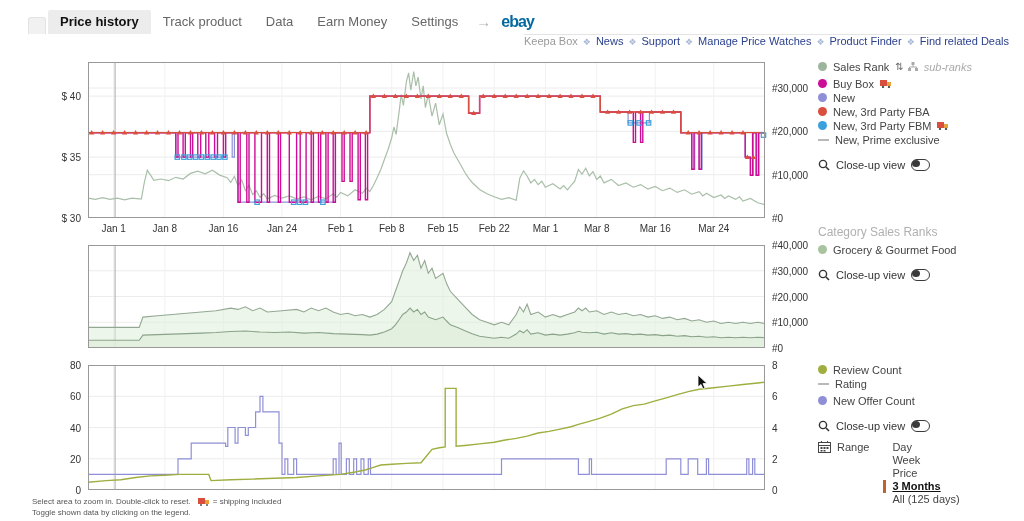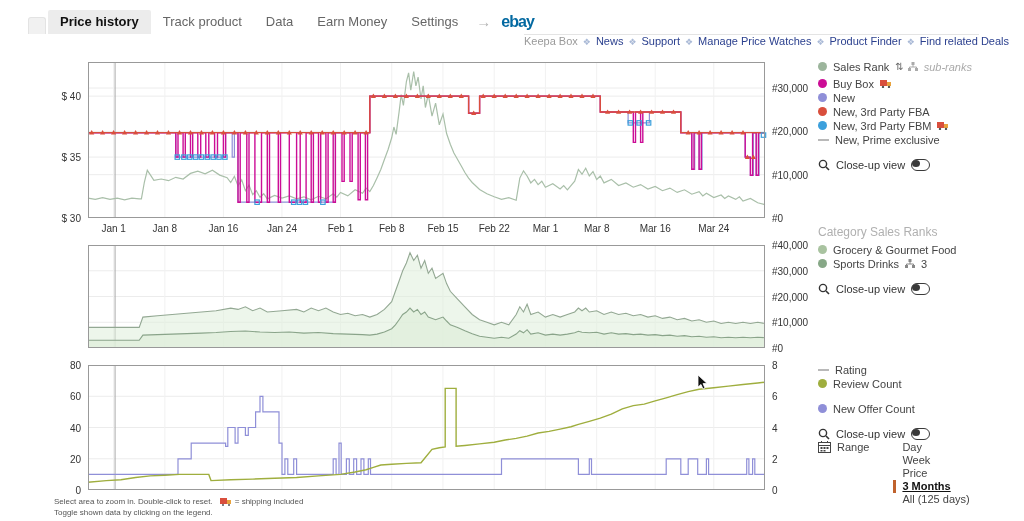--- a/index.html
+++ b/index.html
@@ -26,25 +26,25 @@
   .lrow{display:flex;align-items:center;gap:6px;height:13px;margin-bottom:1px;cursor:pointer;}
   .dot{width:9px;height:9px;border-radius:50%;flex:0 0 9px;}
   .dash{width:11px;height:2px;background:#b9b9b9;flex:0 0 11px;}
   .subranks{color:#aaa;font-style:italic;}
   .sorticon{color:#666;font-size:10px;letter-spacing:-2px;}
   .leghead{color:#b0b0b0;font-size:12px;margin-bottom:4px;}
   .closeup{display:flex;align-items:center;gap:6px;margin-top:12px;height:14px;cursor:pointer;color:#333;}
   .toggle{width:17px;height:10px;border:1.5px solid #3a3a3a;border-radius:6px;position:relative;background:#fff;}
   .toggle::after{content:"";position:absolute;left:0px;top:0px;width:8px;height:7px;border-radius:50%;background:#3a3a3a;}
   
-  #range-block{display:flex;gap:24px;margin-top:0;}
+  #range-block{display:flex;gap:14px;margin-top:8px;}
   .range-opt{height:13px;line-height:13px;color:#444;cursor:pointer;padding-left:6px;border-left:3px solid transparent;}
   .range-opt.sel{font-weight:700;color:#111;border-left:3px solid #c0622d;text-decoration:underline;}
   
-  #footer{position:absolute;left:54px;top:496px;font-size:8px;color:#555;line-height:11px;}
+  #footer{position:absolute;left:32px;top:496px;font-size:8px;color:#555;line-height:11px;}
   #footer .frow{display:flex;align-items:center;gap:3px;}
   .cursor{position:absolute;left:697px;top:375px;}
 </style>
 </head>
 <body>
 
 <div id="app">
 
   <div id="tabbar">
     <div class="stub"></div>
@@ -301,51 +301,40 @@
       <span class="toggle"></span>
     </div>
   </div>
 
   <div class="leg" style="top:225px;">
     <div class="leghead">Category Sales Ranks</div>
     <div class="lrow">
       <span class="dot" style="background:#a9c3a0"></span>
       <span>Grocery &amp; Gourmet Food</span>
     </div>
-    <div class="lrow">
-      <span class="dot" style="background:#87a887"></span>
-      <span>Sports Drinks</span>
-      <svg width="10" height="9">
-          <rect x="3.5" y="0" width="3" height="3" fill="#888"></rect>
-          <rect x="0" y="6" width="3" height="3" fill="#888"></rect>
-          <rect x="7" y="6" width="3" height="3" fill="#888"></rect>
-          <path d="M5 3v2M1.5 6V5h7v1" stroke="#888" fill="none" stroke-width="1"></path>
-        </svg>
-      <span>3</span>
-    </div>
     <div class="closeup">
       <svg width="12" height="12">
           <circle cx="5" cy="5" r="3.6" fill="none" stroke="#333" stroke-width="1.4"></circle>
           <line x1="8" y1="8" x2="11" y2="11" stroke="#333" stroke-width="1.6"></line>
         </svg>
       <span>Close-up view</span>
       <span class="toggle"></span>
     </div>
   </div>
 
   <div class="leg" style="top:363px;">
     <div class="lrow">
+      <span class="dot" style="background:#9fae3e"></span>
+      <span>Review Count</span>
+    </div>
+    <div class="lrow">
       <span class="dash"></span>
       <span>Rating</span>
     </div>
-    <div class="lrow">
-      <span class="dot" style="background:#9fae3e"></span>
-      <span>Review Count</span>
-    </div>
-    <div class="lrow" style="margin-top:12px;">
+    <div class="lrow" style="margin-top:4px;">
       <span class="dot" style="background:#8f8fd8"></span>
       <span>New Offer Count</span>
     </div>
     <div class="closeup">
       <svg width="12" height="12">
           <circle cx="5" cy="5" r="3.6" fill="none" stroke="#333" stroke-width="1.4"></circle>
           <line x1="8" y1="8" x2="11" y2="11" stroke="#333" stroke-width="1.6"></line>
         </svg>
       <span>Close-up view</span>
       <span class="toggle"></span>

